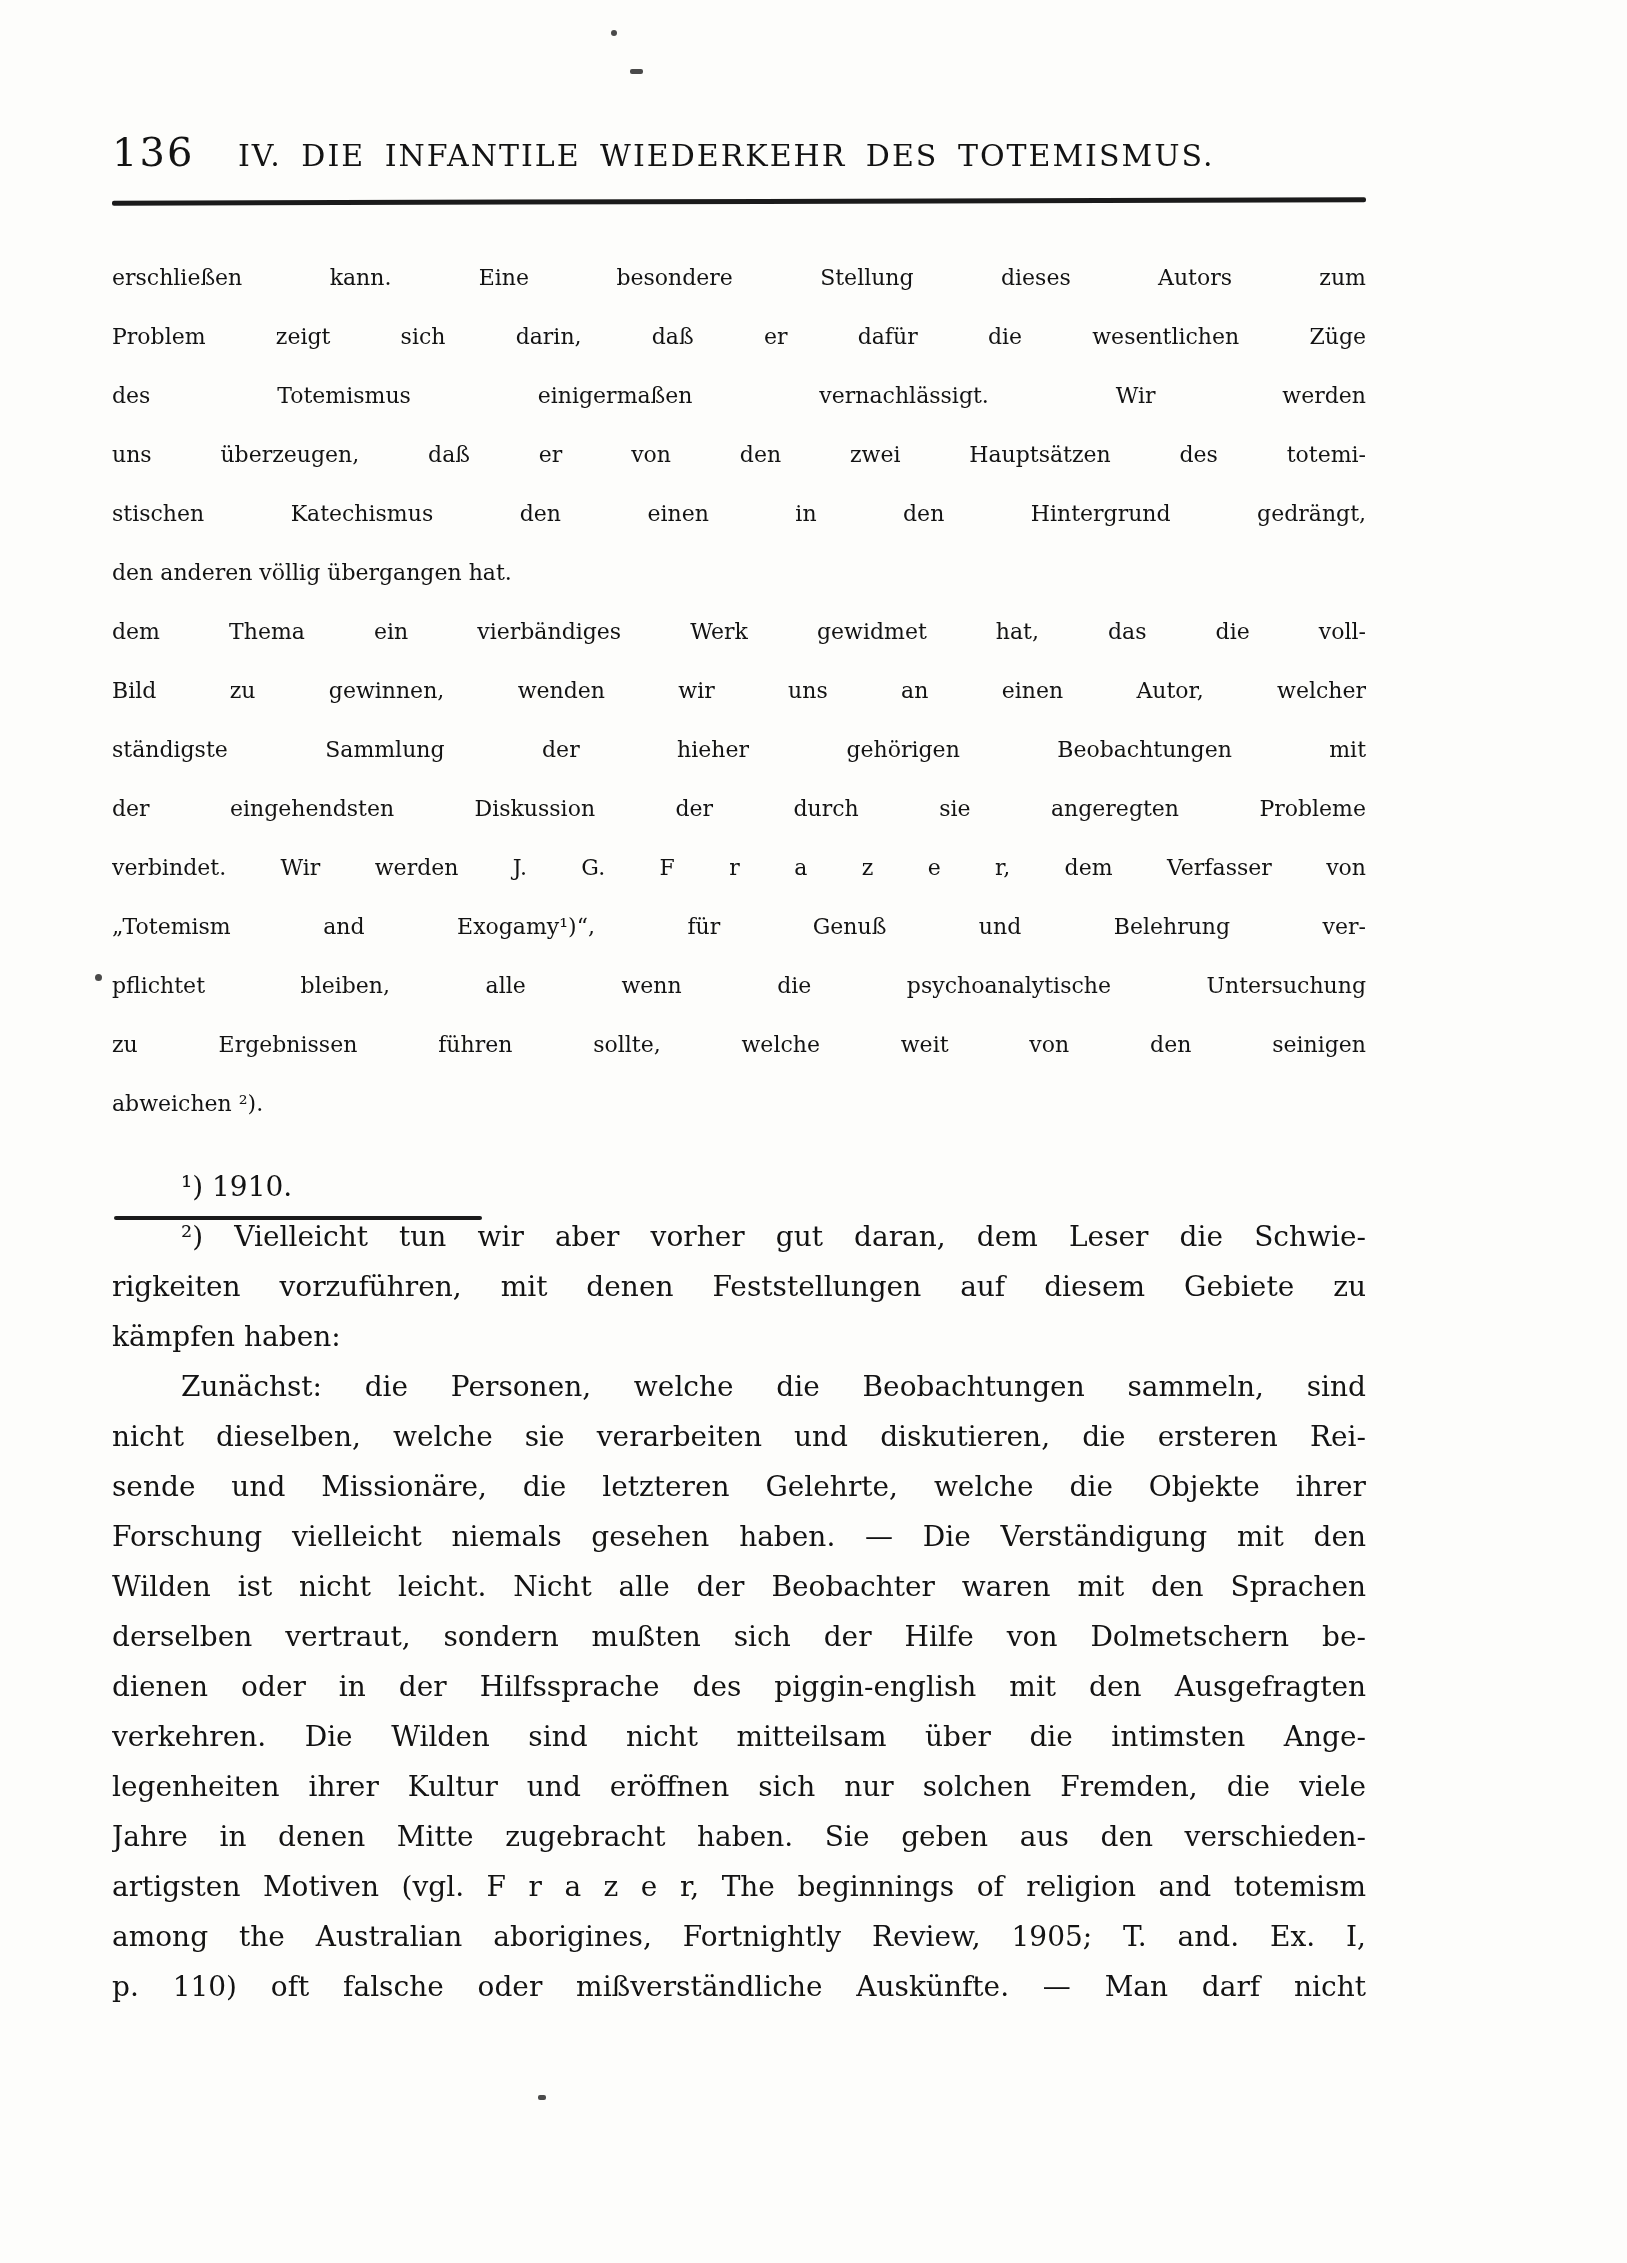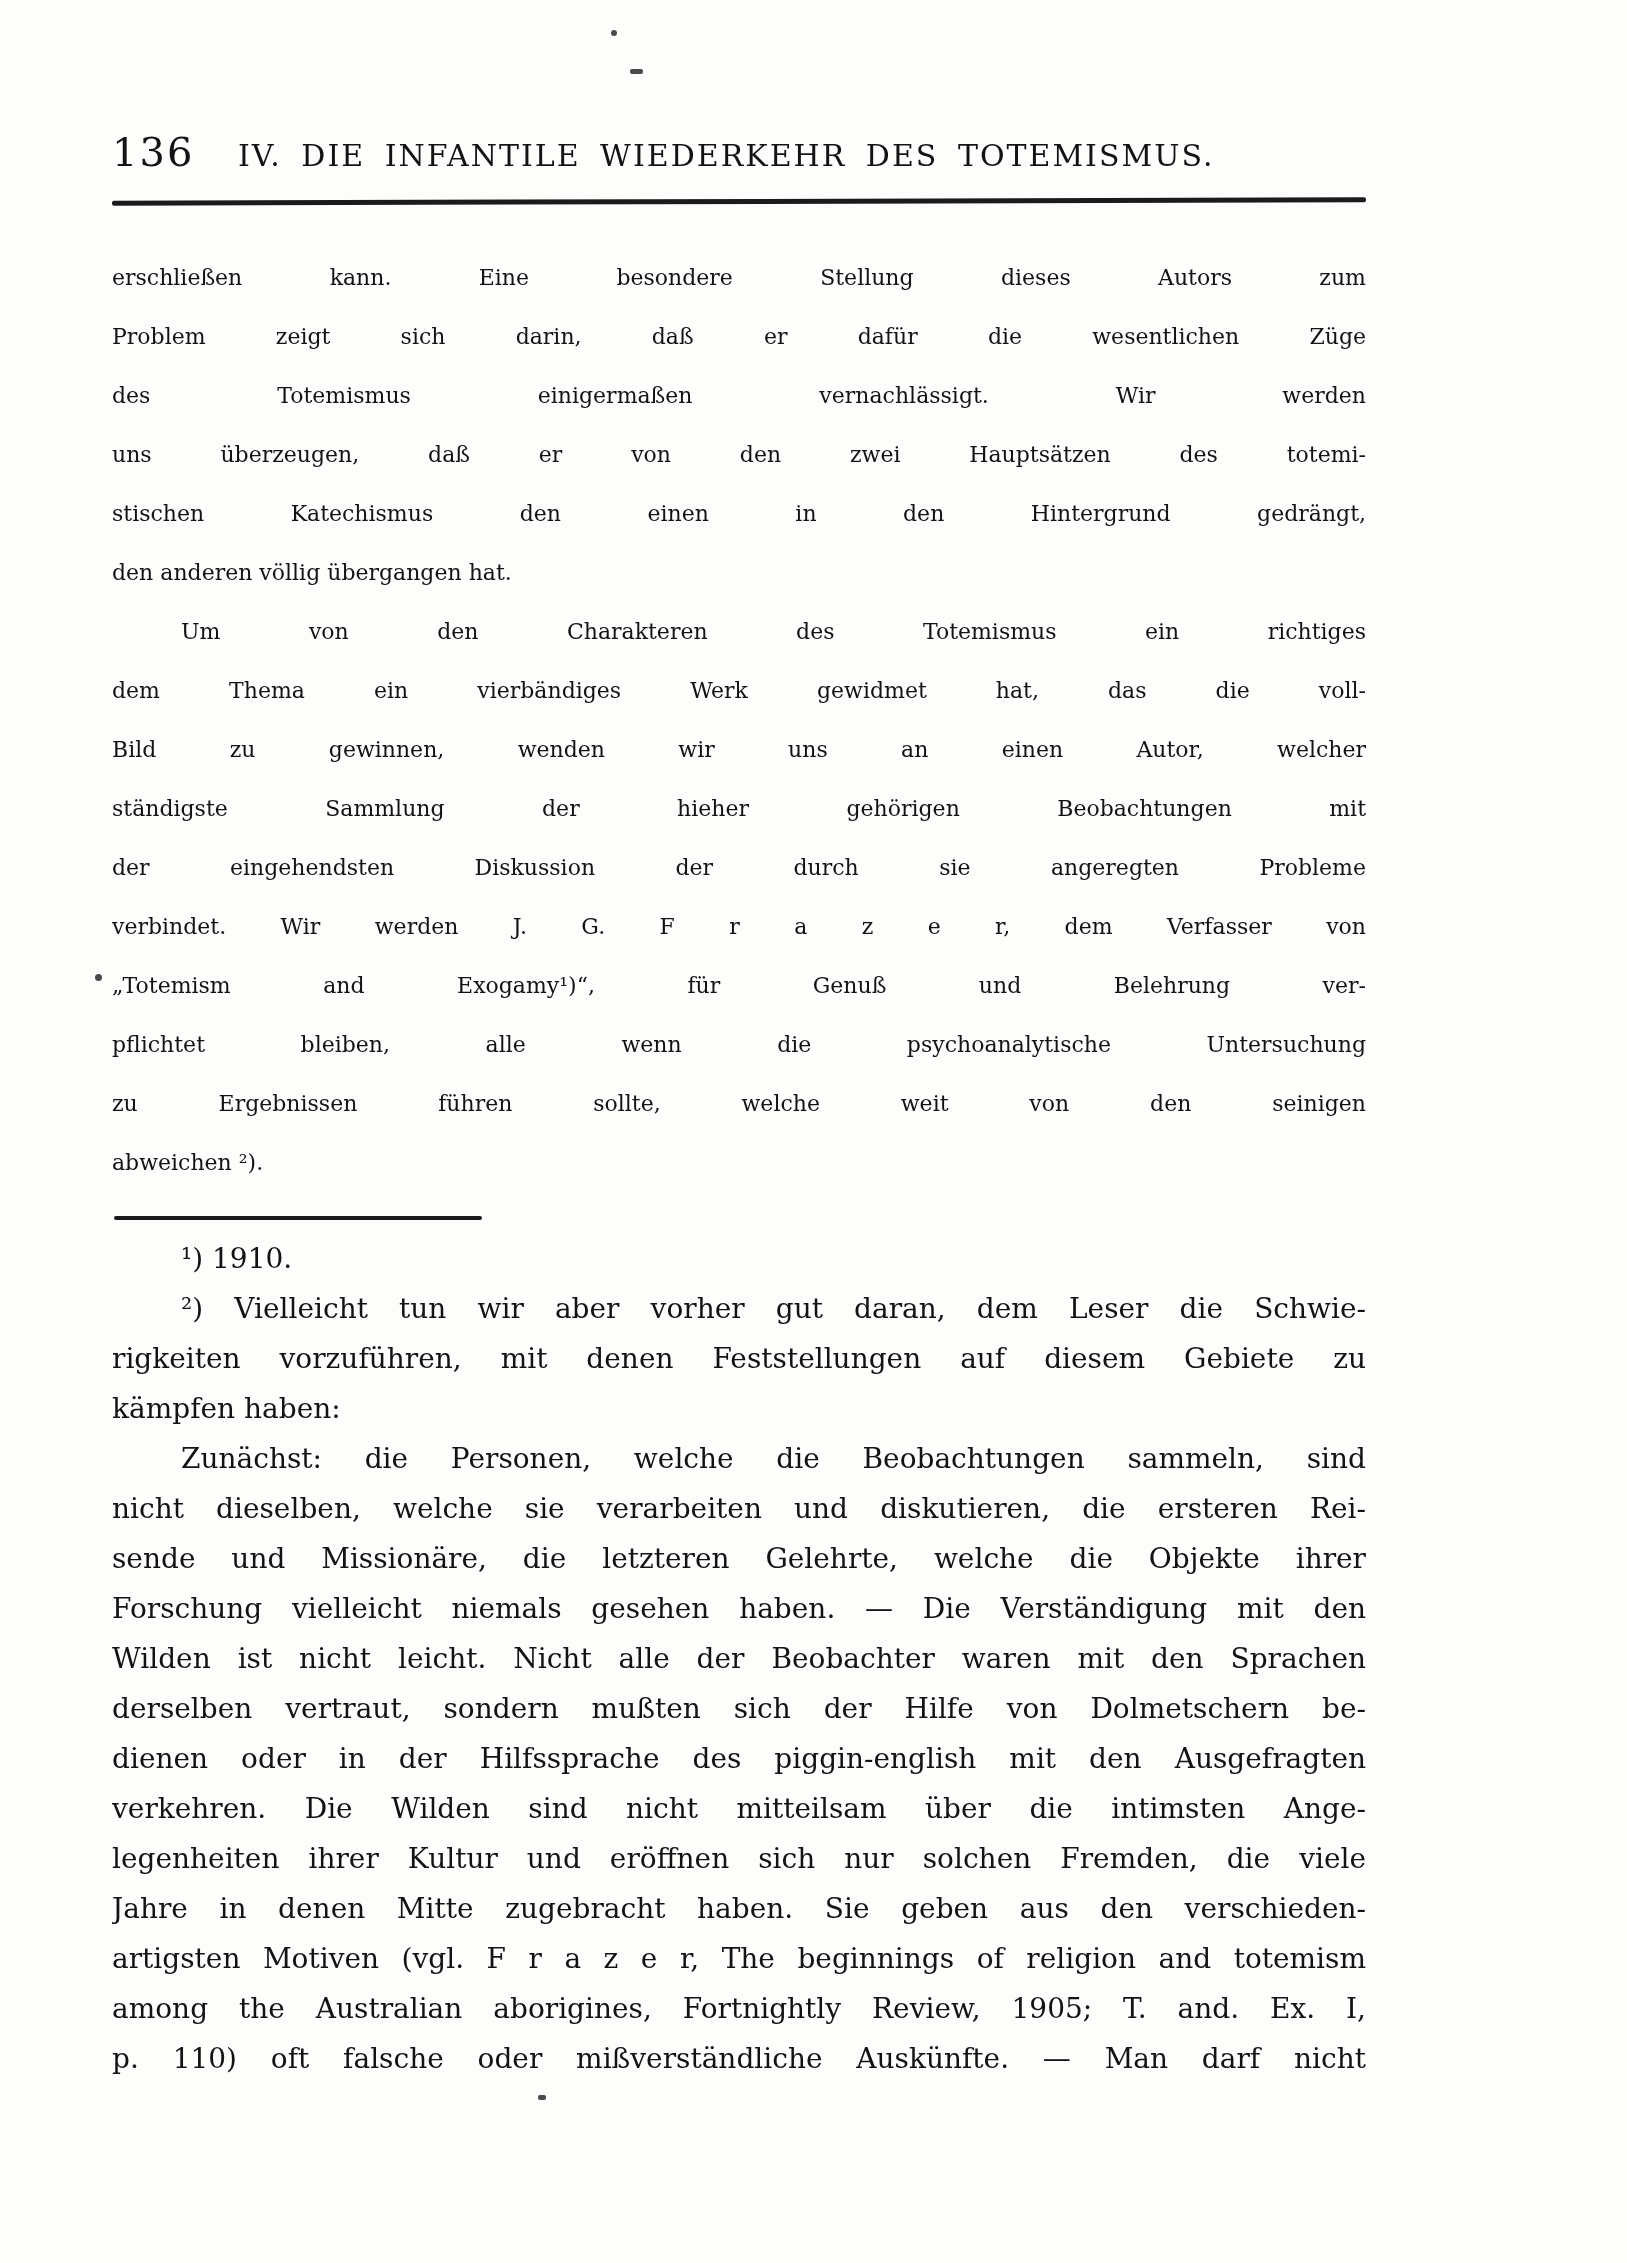--- a/index.html
+++ b/index.html
@@ -63,21 +63,21 @@
     position: absolute;
     top: 1216px;
     left: 2px;
     width: 368px;
     height: 4px;
     background: #1b1b1b;
     border-radius: 2px;
   }
   .footnotes {
     position: absolute;
-    top: 1234px;
+    top: 1162px;
     left: 0;
     width: 100%;
   }
   .footnotes .line {
     font-size: 28px;
     line-height: 50px;
     height: 50px;
   }
   .line {
     text-align: justify;
@@ -112,21 +112,20 @@
 
     <div class="headrule"></div>
 
     <div class="bodytext">
         <div class="line">erschließen kann.  Eine besondere Stellung dieses Autors zum</div>
         <div class="line">Problem zeigt sich darin, daß er dafür die wesentlichen Züge</div>
         <div class="line">des Totemismus einigermaßen vernachlässigt.  Wir werden</div>
         <div class="line">uns überzeugen, daß er von den zwei Hauptsätzen des totemi-</div>
         <div class="line">stischen Katechismus den einen in den Hintergrund gedrängt,</div>
         <div class="line end">den anderen völlig übergangen hat.</div>
-        <div class="line ind">Um von den Charakteren des Totemismus ein richtiges</div>
         <div class="line">dem Thema ein vierbändiges Werk gewidmet hat, das die voll-</div>
         <div class="line">Bild zu gewinnen, wenden wir uns an einen Autor, welcher</div>
         <div class="line">ständigste Sammlung der hieher gehörigen Beobachtungen mit</div>
         <div class="line">der eingehendsten Diskussion der durch sie angeregten Probleme</div>
         <div class="line">verbindet.  Wir werden J. G. F r a z e r, dem Verfasser von</div>
         <div class="line">„Totemism and Exogamy¹)“, für Genuß und Belehrung ver-</div>
         <div class="line">pflichtet bleiben, alle wenn die psychoanalytische Untersuchung</div>
         <div class="line">zu Ergebnissen führen sollte, welche weit von den seinigen</div>
         <div class="line end">abweichen ²).</div>
       </div>

